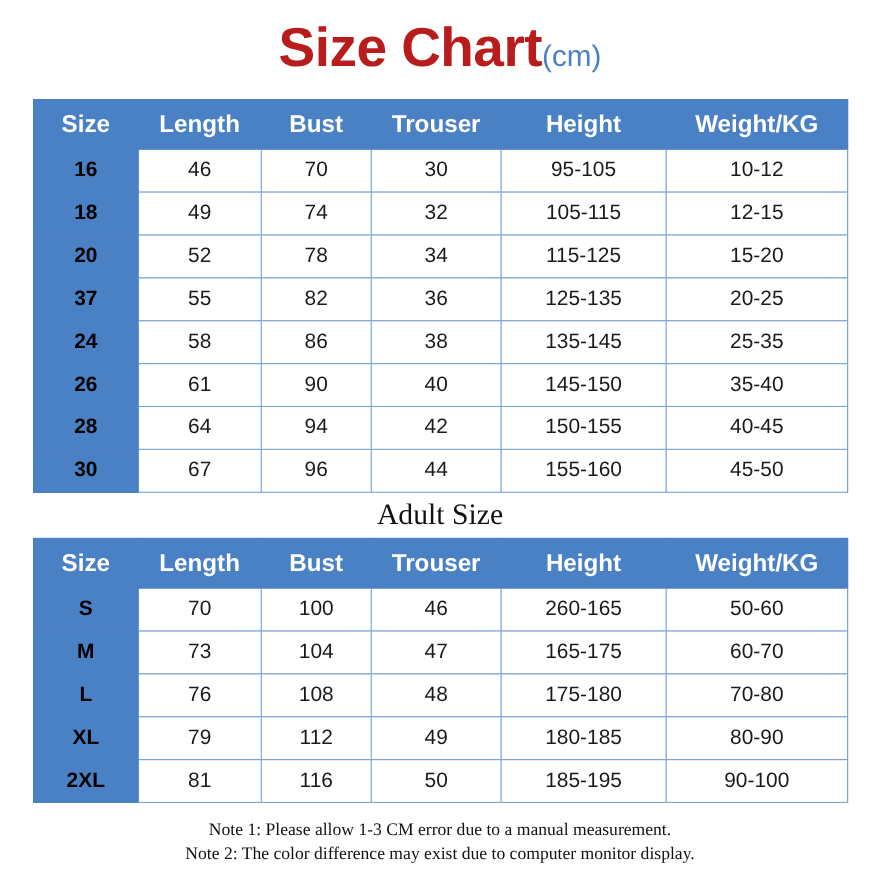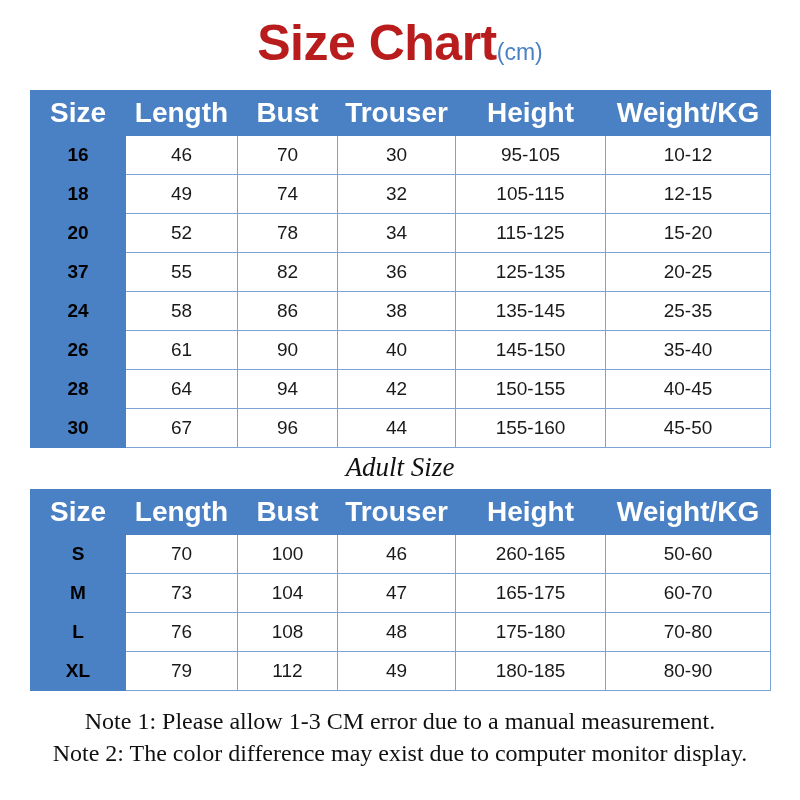--- a/index.html
+++ b/index.html
@@ -28,21 +28,21 @@
     white-space: nowrap;
   }
   .title-main {
     font-size: 50px;
     font-weight: bold;
     color: #b91c1c;
     letter-spacing: -0.5px;
     vertical-align: baseline;
   }
   .title-unit {
-    font-size: 23px;
+    font-size: 27px;
     color: #4a80c4;
     vertical-align: baseline;
     font-weight: normal;
   }
 
   
   .tbl-wrap {
     padding: 0 30px;
     box-sizing: border-box;
   }
@@ -57,21 +57,21 @@
     border: 1px solid #7ba3d6;
     text-align: center;
     padding: 0;
     height: 38px;
     font-size: 19px;
   }
   table.size-table thead th {
     background: #4a80c4;
     color: #ffffff;
     font-weight: bold;
-    font-size: 28px;
+    font-size: 22px;
     height: 44px;
     border-color: #4a80c4;
   }
   table.size-table tbody td.size-cell {
     background: #4a80c4;
     color: #000000;
     font-weight: bold;
     font-size: 19px;
     border-color: #4a80c4;
   }
@@ -89,32 +89,31 @@
   col.c-height { width: 150px; }
   col.c-weight { width: 165px; }
 
   .table1-block { margin-top: 18px; }
   .section-label {
     text-align: center;
     font-size: 27px;
     color: #111111;
     margin: 4px 0 6px 0;
     font-family: "Liberation Serif", serif;
-    font-style: italic;
   }
   .table2-block { margin-top: 0px; }
 
   
   .notes {
     margin-top: 14px;
     text-align: center;
     font-family: "Liberation Serif", serif;
   }
   .note-line {
-    font-size: 24px;
+    font-size: 16px;
     color: #111111;
     line-height: 1.35;
   }
 </style>
 </head>
 <body>
 
 <div class="page">
 
   <div class="title-row">
@@ -258,20 +257,28 @@
           <td class="val-cell">70-80</td>
         </tr>
         <tr>
           <td class="size-cell">XL</td>
           <td class="val-cell">79</td>
           <td class="val-cell">112</td>
           <td class="val-cell">49</td>
           <td class="val-cell">180-185</td>
           <td class="val-cell">80-90</td>
         </tr>
+        <tr>
+          <td class="size-cell">2XL</td>
+          <td class="val-cell">81</td>
+          <td class="val-cell">116</td>
+          <td class="val-cell">50</td>
+          <td class="val-cell">185-195</td>
+          <td class="val-cell">90-100</td>
+        </tr>
       </tbody>
     </table>
   </div>
 
   <div class="notes">
     <div class="note-line">Note 1: Please allow 1-3 CM error due to a manual measurement.</div>
     <div class="note-line">Note 2: The color difference may exist due to computer monitor display.</div>
   </div>
 
 </div>

